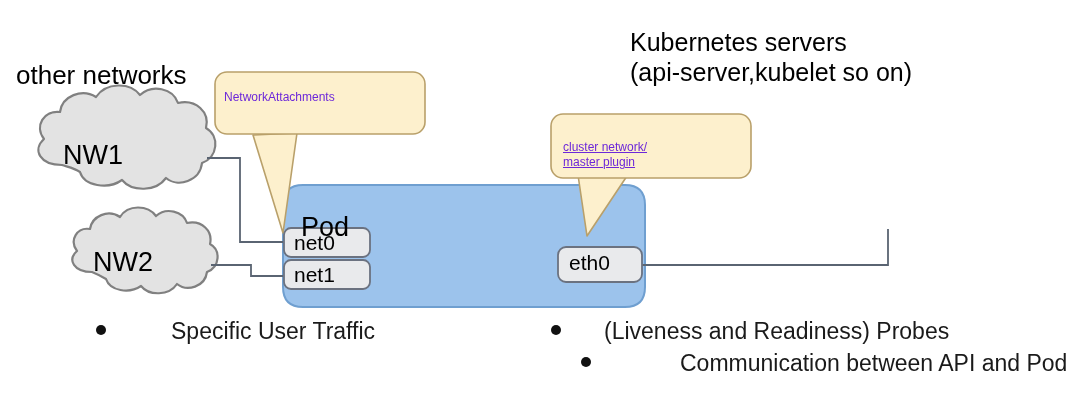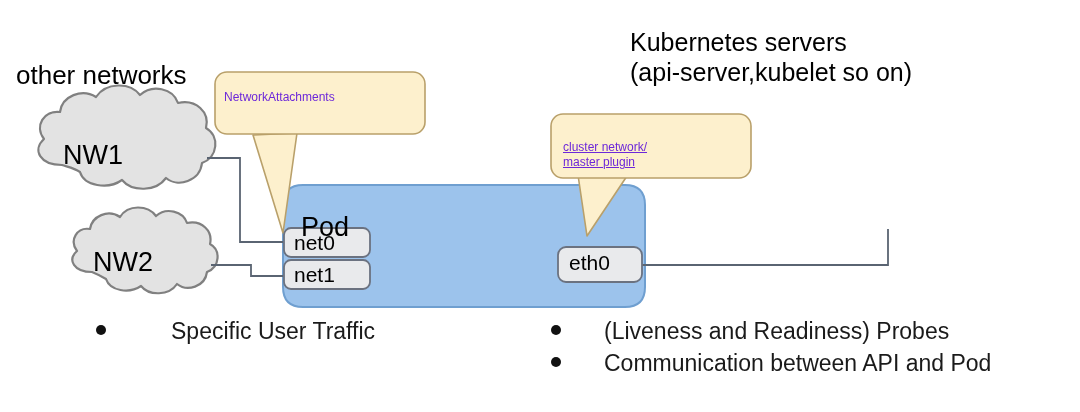--- a/index.html
+++ b/index.html
@@ -99,21 +99,21 @@
     height: 10px;
     border-radius: 50%;
     background: #111111;
     margin-right: 43px;
     position: relative;
     top: -4px;
     flex: 0 0 auto;
   }
   #bullet-left-0 { left: 96px; top: 318px; gap: 22px; }
   #bullet-right-0 { left: 551px; top: 318px; }
-  #bullet-right-1 { left: 551px; top: 350px; }
+  #bullet-right-1 { left: 581px; top: 350px; gap: 46px; }
 </style>
 </head>
 <body>
 
 <div id="canvas">
 
   <svg class="svg-layer" viewBox="0 0 1080 412">
 
     <path d="M 283 205 Q 283 185 303 185 L 625 185 Q 645 185 645 205 L 645 287 Q 645 307 625 307 L 303 307 Q 283 307 283 287 Z" fill="#9cc3ec" stroke="#6f9fd0" stroke-width="2"></path>
 

